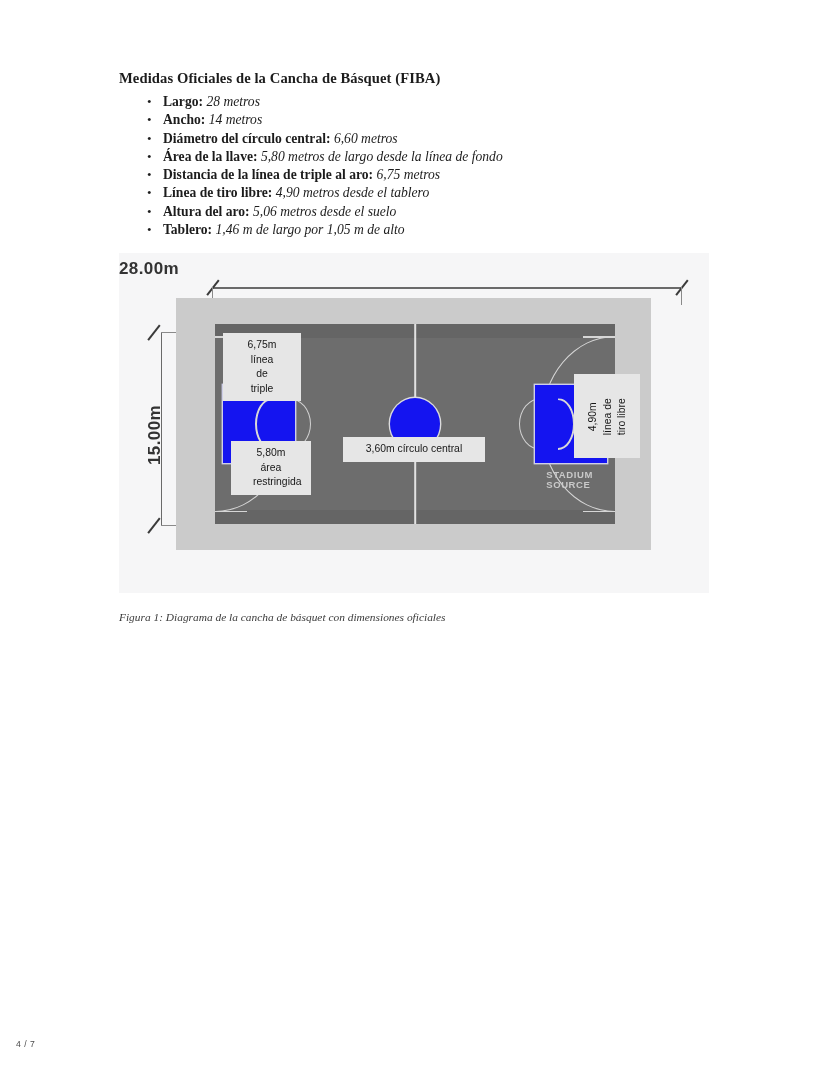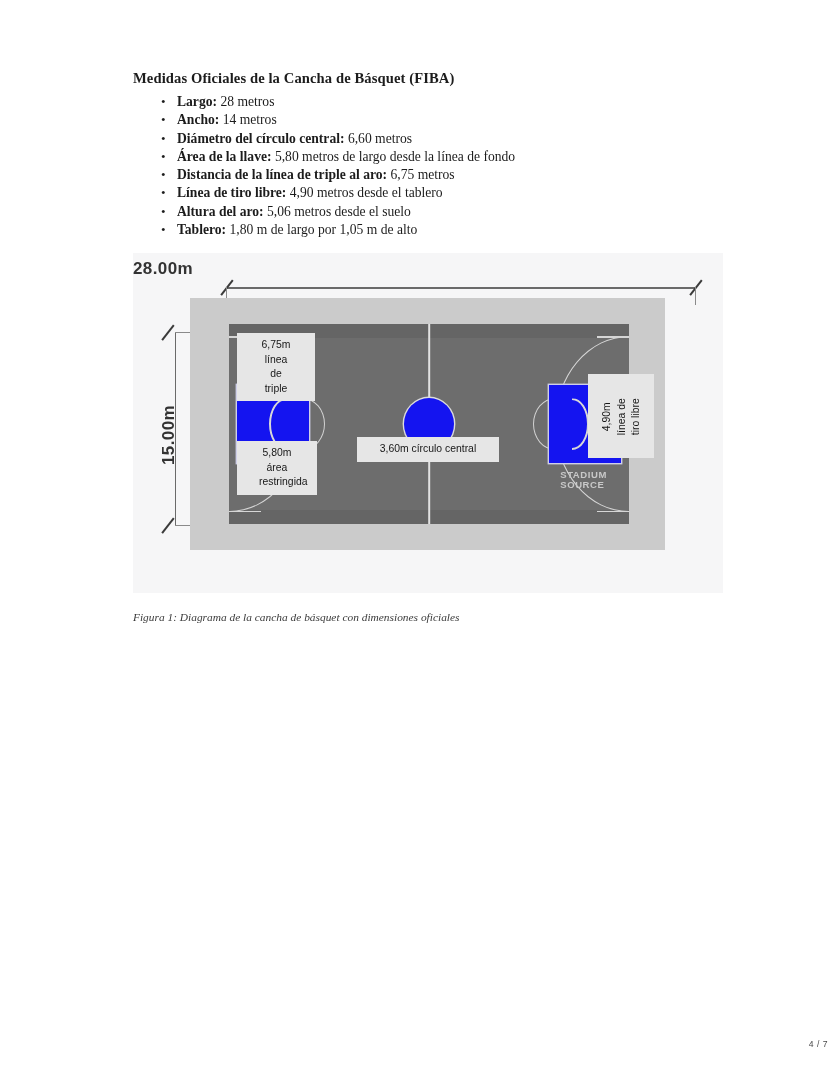--- a/index.html
+++ b/index.html
@@ -12,21 +12,20 @@
   .page {
     position:relative;
     width:828px; height:1071px;
     background:#ffffff;
     overflow:hidden;
   }
   .content {
     position:absolute;
     left:119px; top:70px;
     width:590px;
-    margin-left:14px;
   }
 
   
   .doc-heading {
     font-family:"Liberation Serif", serif;
     font-weight:bold;
     font-size:14.6px;
     letter-spacing:0.1px;
     color:#1c1c1c;
     margin-bottom:6px;
@@ -43,21 +42,21 @@
     white-space:nowrap;
   }
   .spec-list li .bullet {
     position:absolute;
     left:28px; top:0;
     font-size:13px;
     line-height:18.3px;
     color:#1c1c1c;
   }
   .spec-list li .term { font-weight:bold; }
-  .spec-list li .val  { font-weight:normal; }
+  .spec-list li .val  { font-weight:normal;font-style:italic; }
 
   
   .figure { position:relative; width:590px; }
   .diagram {
     position:relative;
     width:590px; height:340px;
     background:#f6f6f7;
   }
 
   
@@ -153,21 +152,21 @@
     background:#e6e6e6;
     color:#171717;
     font-family:"Liberation Sans", sans-serif;
     font-size:10.4px;
     line-height:14.5px;
     text-align:center;
     padding:5px 22px;
     white-space:pre-line;
   }
   .callout.c-triple   { left:104px; top:80px;  width:78px; }
-  .callout.c-key      { left:104px; top:188px; width:80px; }
+  .callout.c-key      { left:112px; top:188px; width:80px; }
   .callout.c-center   { left:50%; top:184px; transform:translateX(-50%); width:142px; padding:5px 4px; }
   .callout.c-ft {
     right:69px; top:121px;
     width:66px; height:84px;
     padding:0;
     display:flex; align-items:center; justify-content:center;
   }
   .callout.c-ft .vert {
     transform:rotate(-90deg);
     white-space:pre-line;
@@ -255,25 +254,26 @@
     font-family:"Liberation Serif", serif;
     font-style:italic;
     font-size:11.4px;
     color:#3a3a3a;
   }
 
   
   .footer {
     position:absolute;
     left:0; bottom:22px; width:828px;
-    text-align:right;
+    text-align:left;
     font-family:"Liberation Sans", sans-serif;
     font-size:8.6px;
     color:#4a4a4a;
     letter-spacing:0.5px;
+    padding-left:16px;
   }
 </style>
 </head>
 <body>
 
 <div class="page">
 
   <div class="content">
 
     <h1 class="doc-heading">Medidas Oficiales de la Cancha de Básquet (FIBA)</h1>
@@ -302,21 +302,21 @@
       <li>
         <span class="bullet">•</span>
         <span class="term">Línea de tiro libre:</span><span class="val"> 4,90 metros desde el tablero</span>
       </li>
       <li>
         <span class="bullet">•</span>
         <span class="term">Altura del aro:</span><span class="val"> 5,06 metros desde el suelo</span>
       </li>
       <li>
         <span class="bullet">•</span>
-        <span class="term">Tablero:</span><span class="val"> 1,80 m de largo por 1,05 m de alto</span>
+        <span class="term">Tablero:</span><span class="val"> 1,46 m de largo por 1,05 m de alto</span>
       </li>
     </ul>
 
     <figure class="figure">
 
       <div class="diagram">
 
         <div class="dim-top-label">28.00m</div>
         <div class="dim-top-line"></div>
         <div class="dim-tick t-left"></div>

